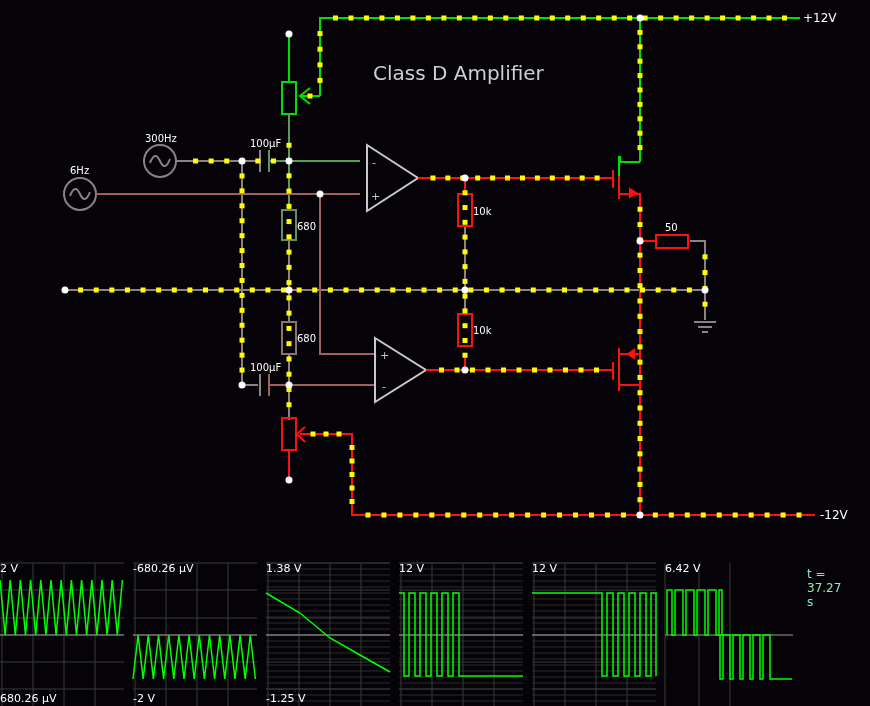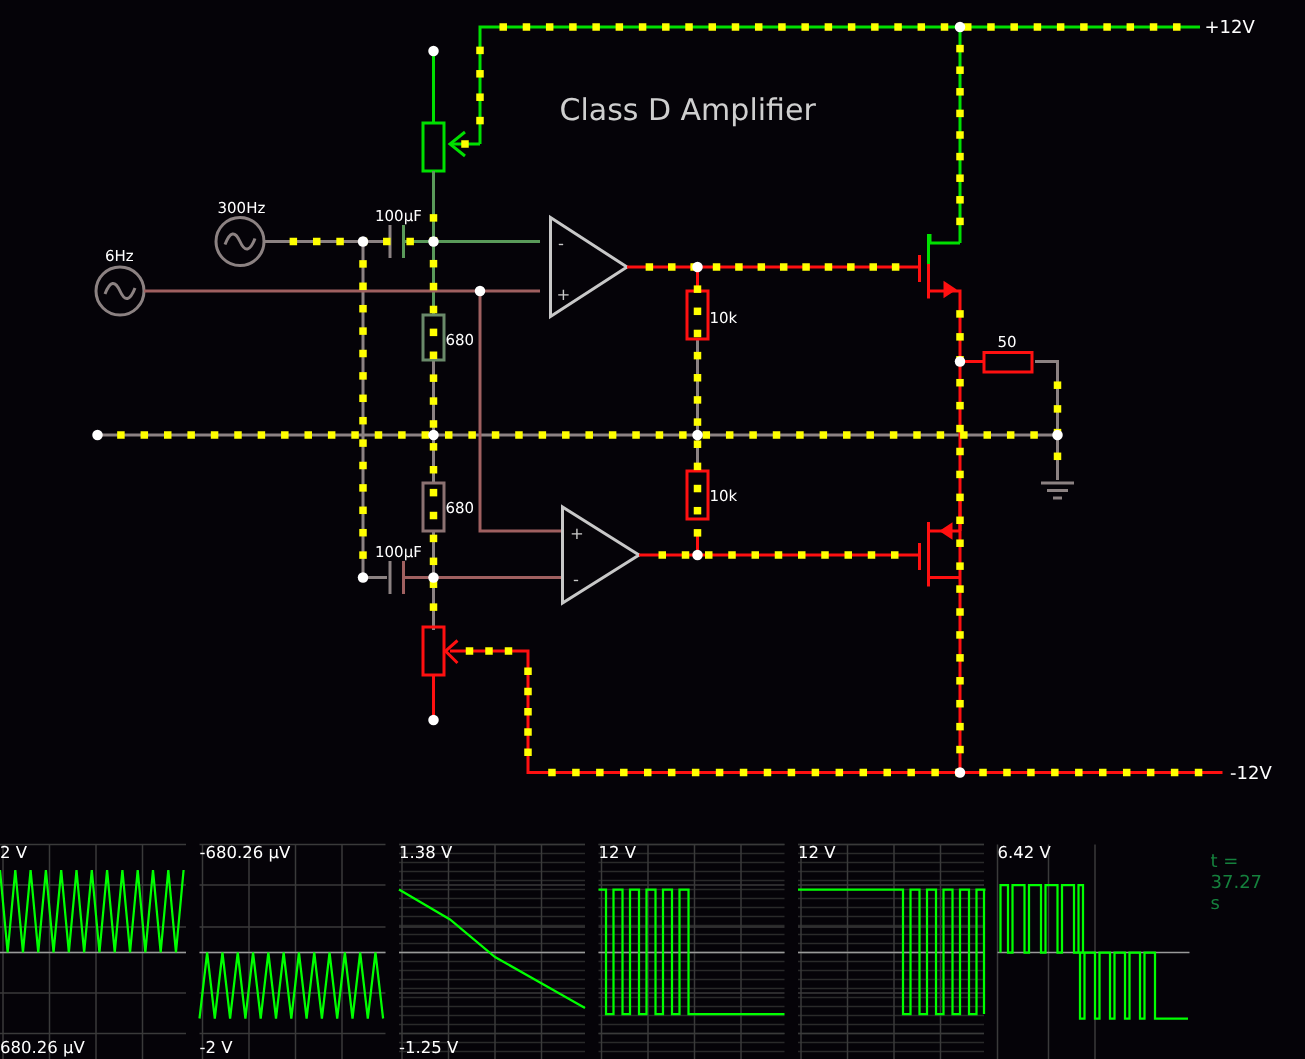--- a/index.html
+++ b/index.html
@@ -3,21 +3,21 @@
 <meta charset="utf-8">
 <style>
   html, body { margin:0; padding:0; background:#050308; }
   body { width:870px; height:706px; position:relative; overflow:hidden; font-family:"DejaVu Sans", sans-serif; }
   #circuit { position:absolute; left:0; top:0; width:870px; height:555px; }
   #scopes { position:absolute; left:0; top:555px; width:836px; height:151px; }
   .lbl { fill:#ffffff; font-family:"DejaVu Sans", sans-serif; font-size:10px; }
   .title { fill:#cfcfcf; font-family:"DejaVu Sans", sans-serif; font-size:20px; }
   .rail { fill:#ffffff; font-family:"DejaVu Sans", sans-serif; font-size:12px; }
   .scope-txt { fill:#ffffff; font-family:"DejaVu Sans", sans-serif; font-size:11px; }
-  .time-txt { position:absolute; color:#15803d; font-size:12px; font-family:"DejaVu Sans", sans-serif; }
+  .time-txt { position:absolute; color:#86efac; font-size:12px; font-family:"DejaVu Sans", sans-serif; }
 </style>
 </head>
 <body>
 
 <svg id="circuit" viewBox="0 0 870 555" xmlns="http://www.w3.org/2000/svg">
 
   <text class="title" x="373" y="80">Class D Amplifier</text>
 
   <g stroke="#00e000" stroke-width="2" fill="none">
     <polyline points="320,96 320,18 800,18"></polyline>

